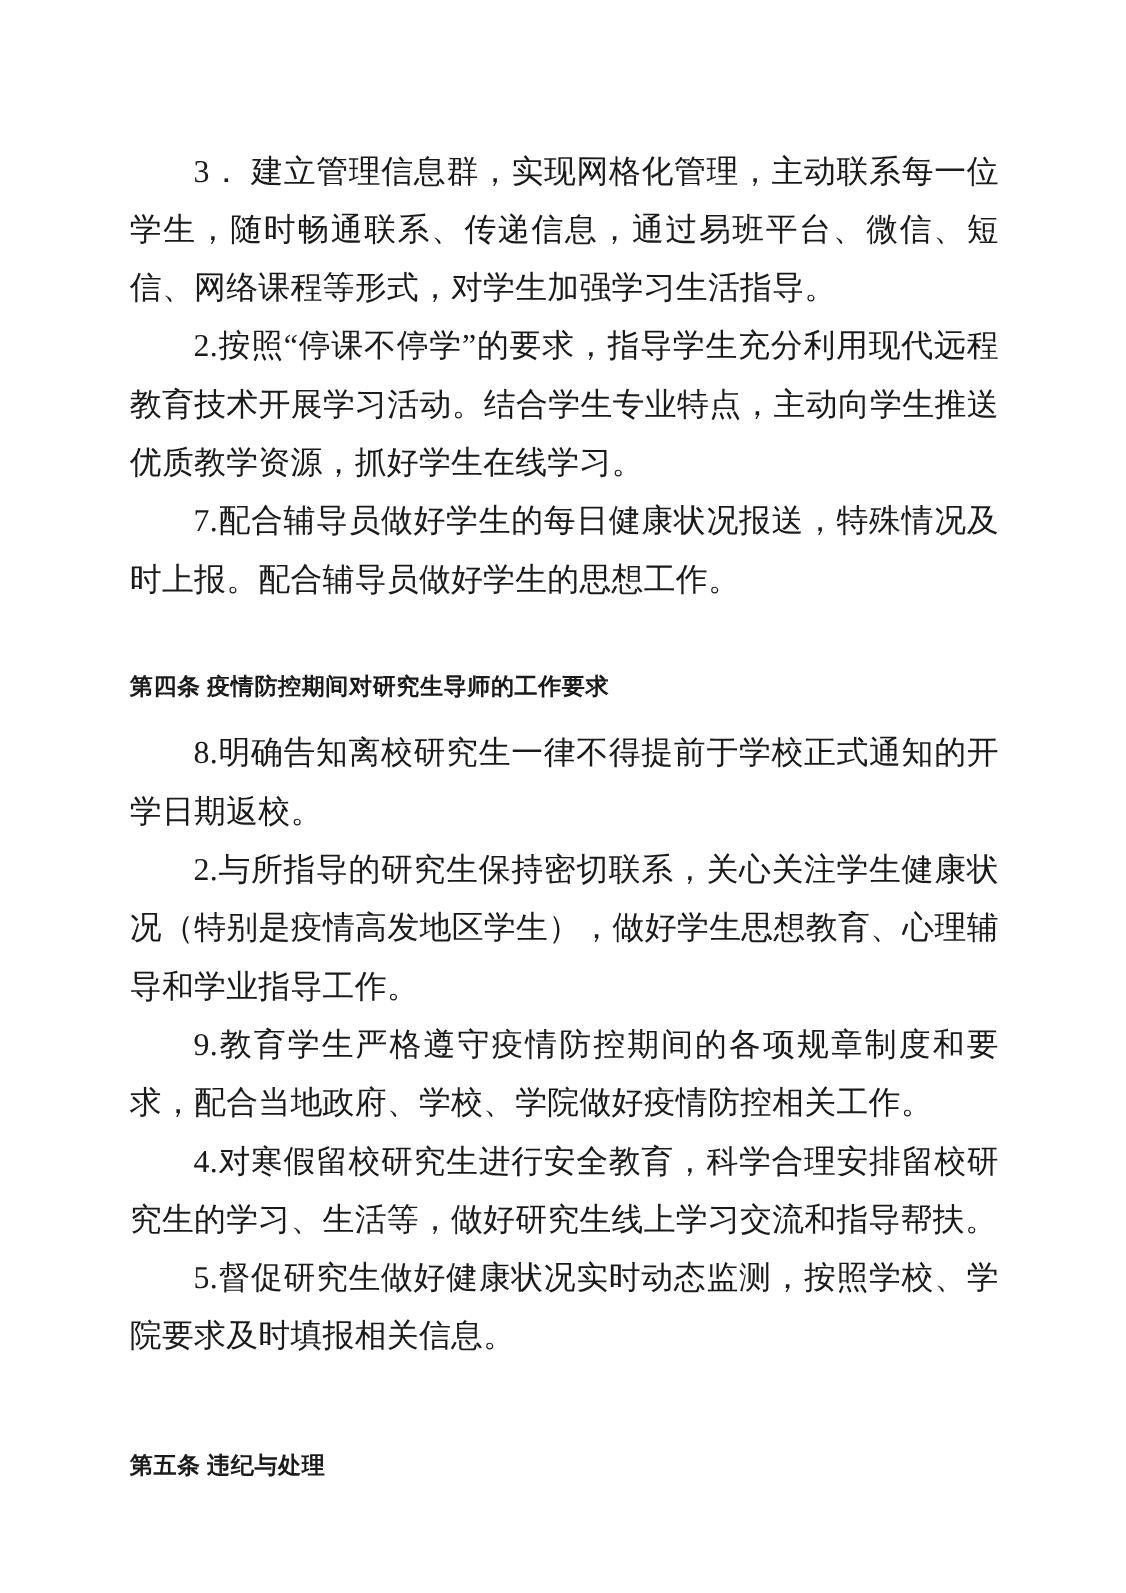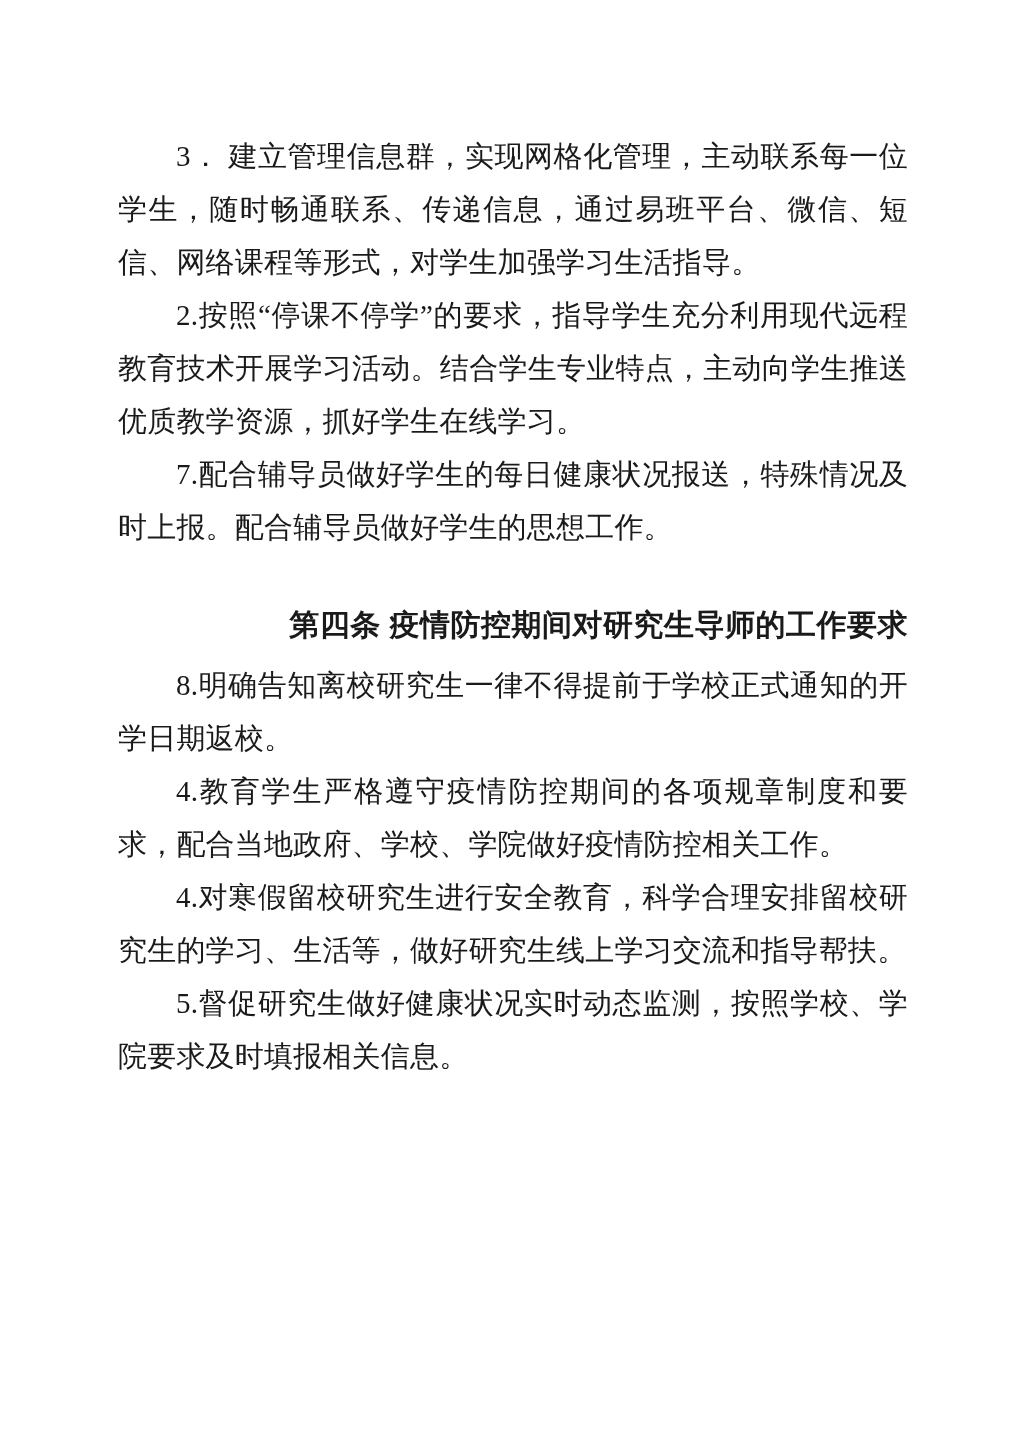--- a/index.html
+++ b/index.html
@@ -30,25 +30,25 @@
     margin: 0 0 0 0;
     font-size: 29px;
     line-height: 53px;
     text-align: justify;
     text-justify: inter-ideograph;
     letter-spacing: 0.2px;
     text-indent: 58px;
   }
   h2.section-heading {
     margin: 0;
-    font-family: Liberation Sans, sans-serif;
-    font-size: 30px;
+    font-family: Liberation Serif, serif;
+    font-size: 21px;
     font-weight: bold;
     line-height: 53px;
-    text-align: right;
+    text-align: left;
     letter-spacing: 0.5px;
   }
   .gap-before-heading { height: 44px; }
   .gap-after-heading { height: 8px; }
   .gap-before-heading2 { height: 64px; }
 </style>
 </head>
 <body>
 
 <div class="page">
@@ -58,21 +58,23 @@
     <p class="para">2.按照“停课不停学”的要求，指导学生充分利用现代远程教育技术开展学习活动。结合学生专业特点，主动向学生推送优质教学资源，抓好学生在线学习。</p>
     <p class="para">7.配合辅导员做好学生的每日健康状况报送，特殊情况及时上报。配合辅导员做好学生的思想工作。</p>
 
     <div class="gap-before-heading"></div>
 
     <h2 class="section-heading">第四条 疫情防控期间对研究生导师的工作要求</h2>
 
     <div class="gap-after-heading"></div>
 
     <p class="para">8.明确告知离校研究生一律不得提前于学校正式通知的开学日期返校。</p>
-    <p class="para">4.教育学生严格遵守疫情防控期间的各项规章制度和要求，配合当地政府、学校、学院做好疫情防控相关工作。</p>
+    <p class="para">2.与所指导的研究生保持密切联系，关心关注学生健康状况（特别是疫情高发地区学生），做好学生思想教育、心理辅导和学业指导工作。</p>
+    <p class="para">9.教育学生严格遵守疫情防控期间的各项规章制度和要求，配合当地政府、学校、学院做好疫情防控相关工作。</p>
     <p class="para">4.对寒假留校研究生进行安全教育，科学合理安排留校研究生的学习、生活等，做好研究生线上学习交流和指导帮扶。</p>
     <p class="para">5.督促研究生做好健康状况实时动态监测，按照学校、学院要求及时填报相关信息。</p>
 
     <div class="gap-before-heading2"></div>
 
+    <h2 class="section-heading">第五条 违纪与处理</h2>
 
   </div>
 </div>
 
 </body></html>

